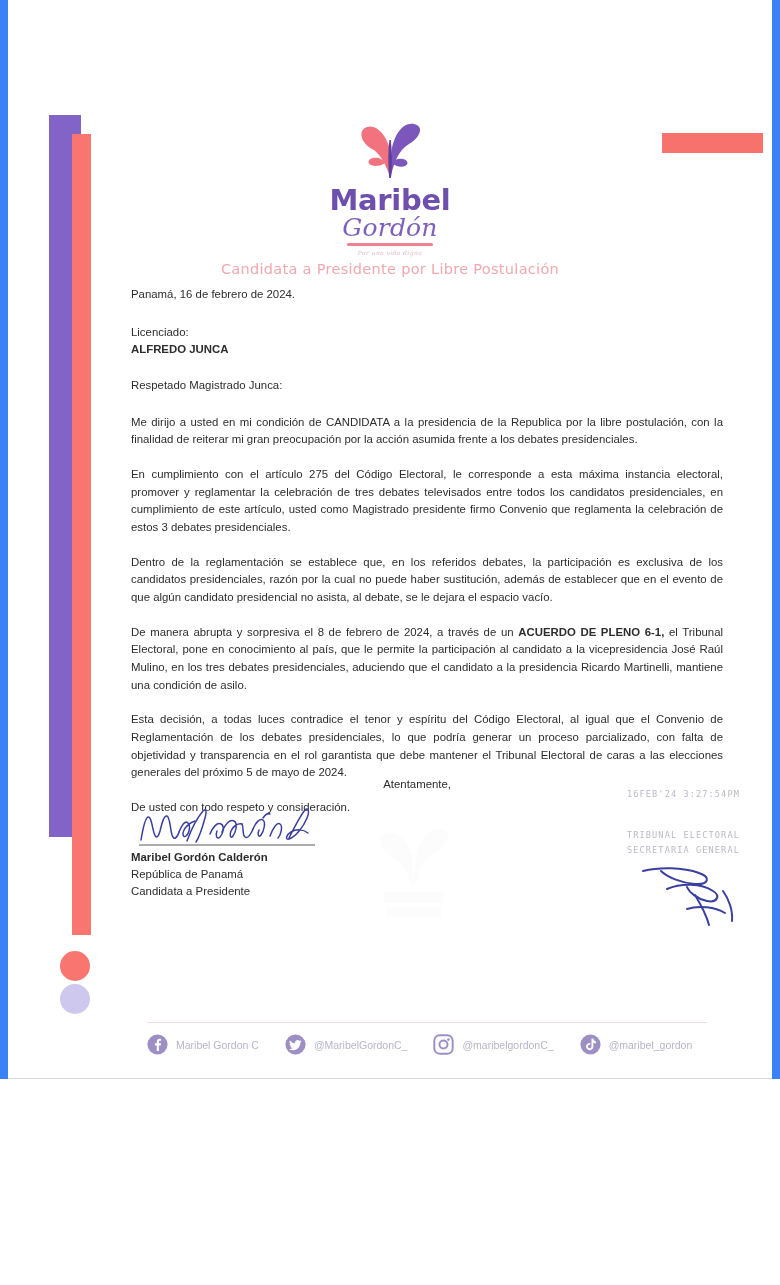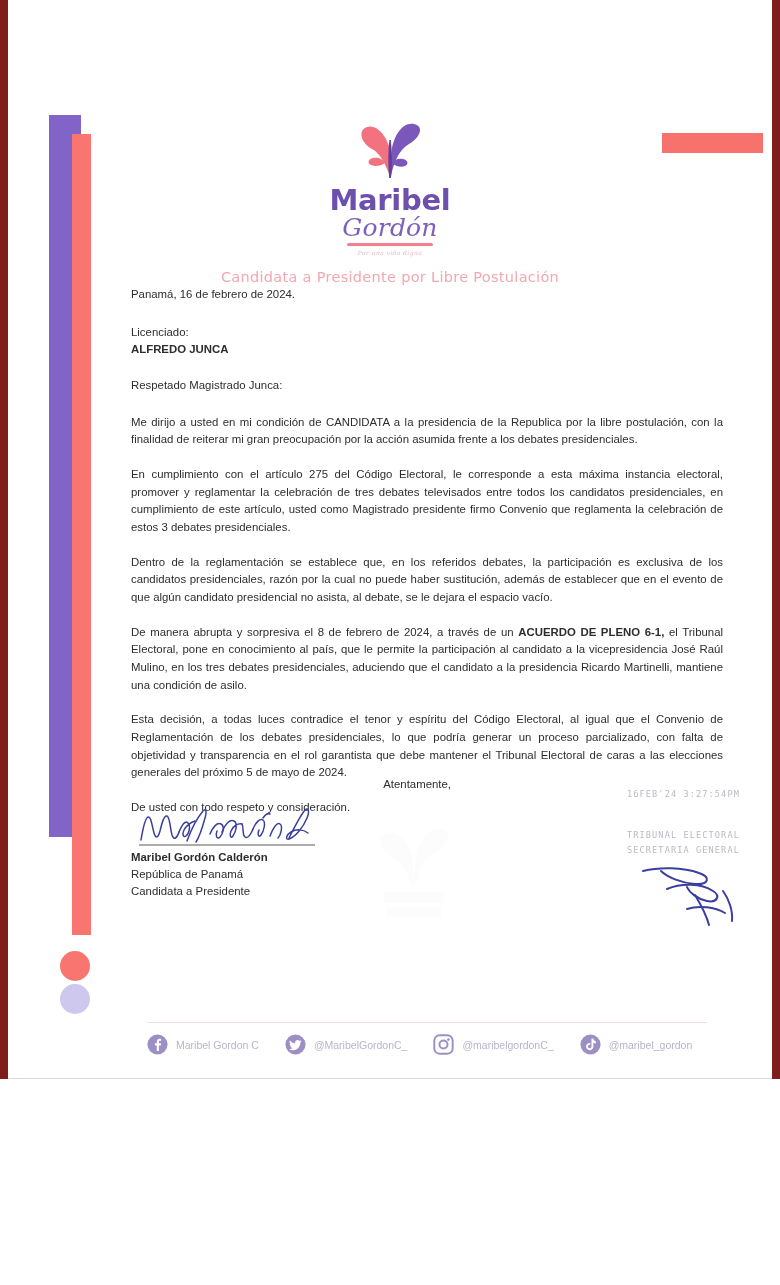--- a/index.html
+++ b/index.html
@@ -14,21 +14,21 @@
     position: relative;
     overflow: hidden;
   }
 
   
   #page {
     position: absolute;
     left: 0; top: 0;
     width: 780px;
     height: 1285px;
-    background: #7f1d1d;
+    background: #3b82f6;
   }
   #sheet {
     position: absolute;
     left: 8px;
     top: 0px;
     width: 764px;
     height: 1078px;
     background: #ffffff;
     border-bottom: 1px solid #d8d8d8;
     overflow: hidden;
@@ -128,21 +128,21 @@
     font-size: 6px;
     color: #e3b8bf;
     letter-spacing: 0.4px;
     margin-top: 3px;
   }
   .candidate-line {
     font-family: "DejaVu Sans", sans-serif;
     font-size: 14.5px;
     color: #f2a8b0;
     letter-spacing: 0.3px;
-    margin-top: 13px;
+    margin-top: 5px;
   }
 
   
   #body-copy {
     position: absolute;
     left: 123px;
     top: 286px;
     width: 592px;
     font-family: "Liberation Sans", sans-serif;
     font-size: 11.4px;

